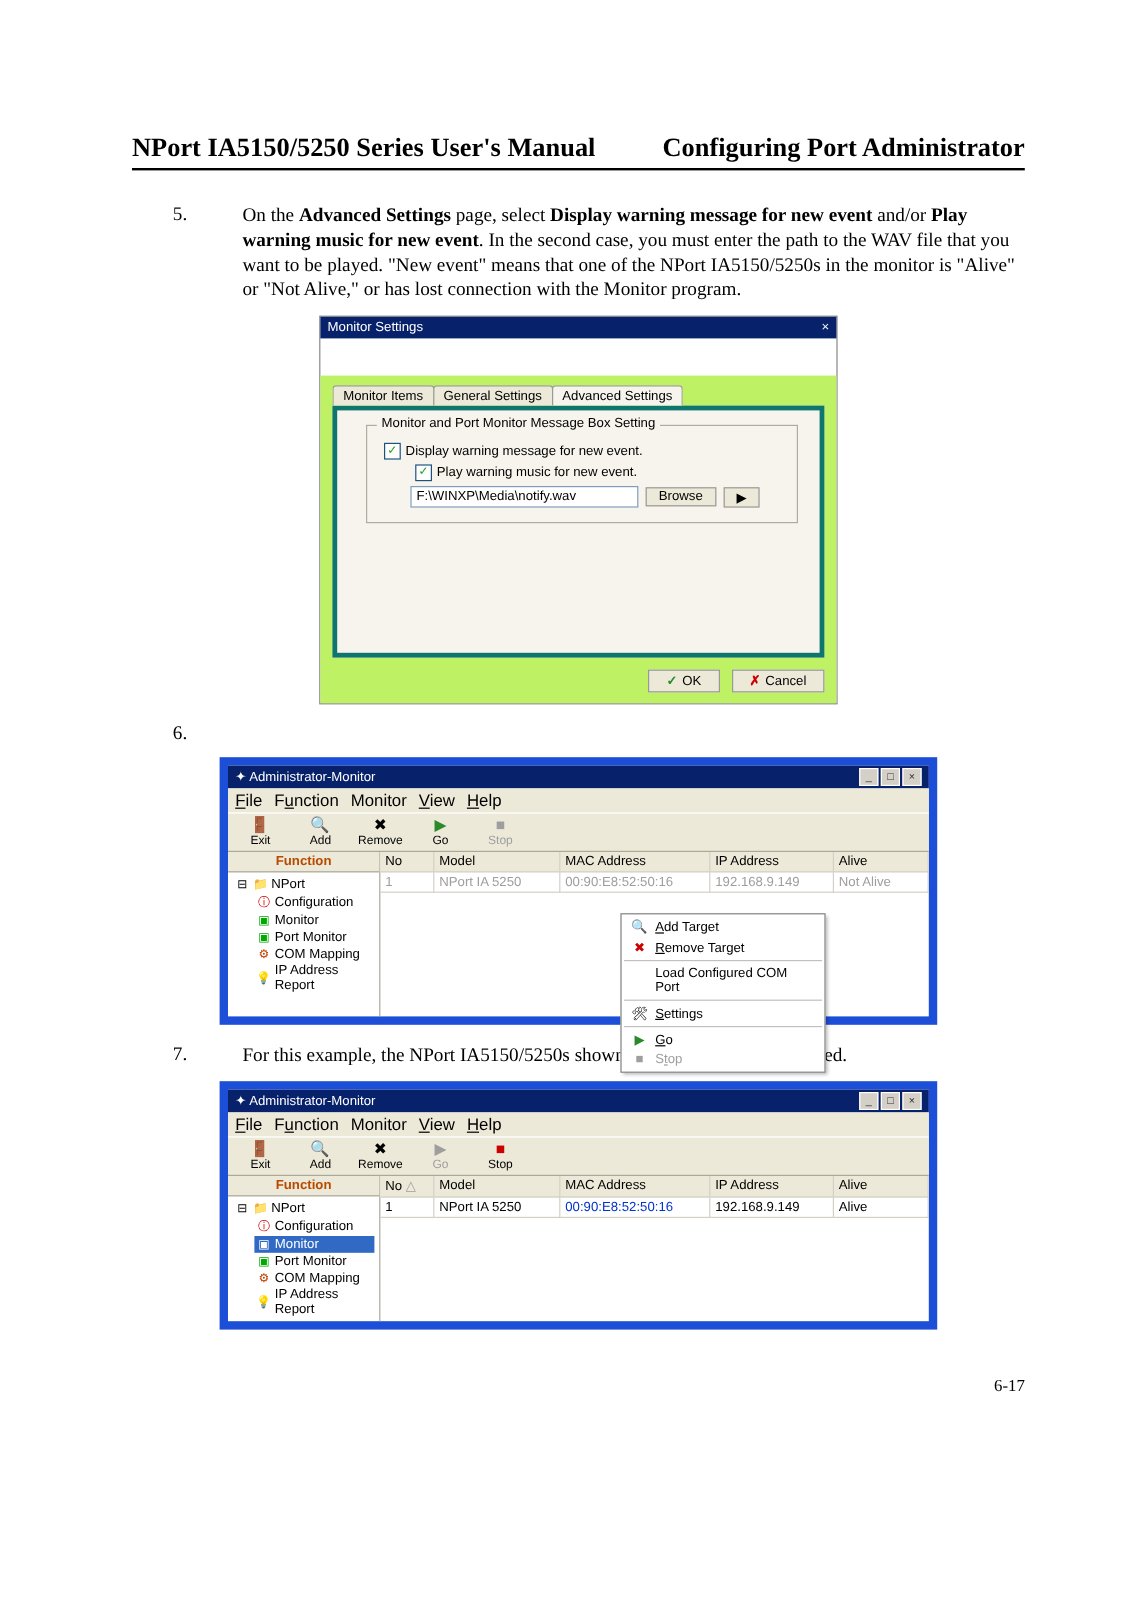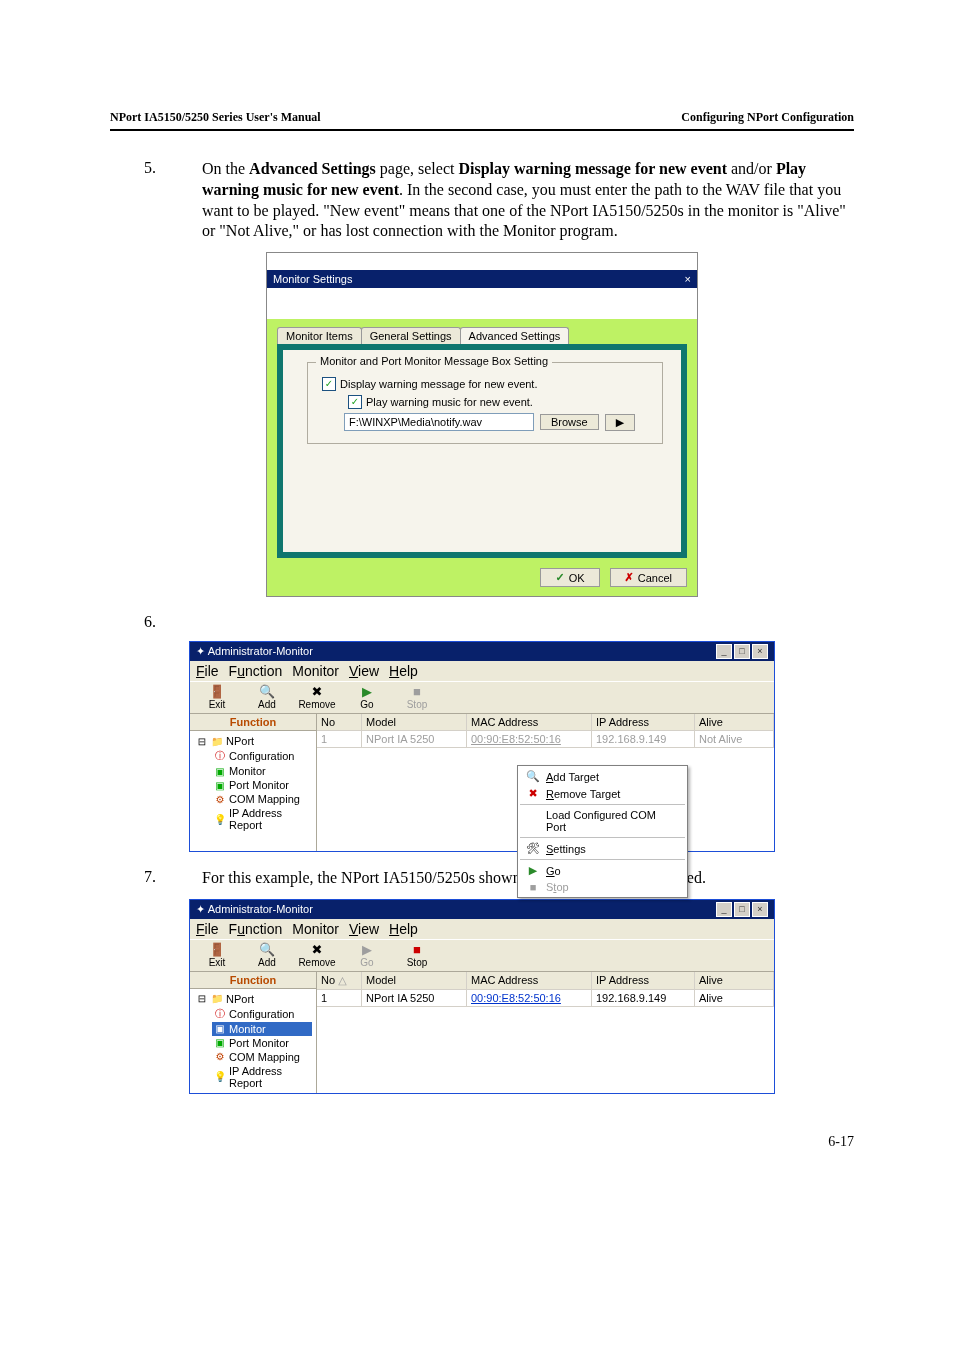--- a/index.html
+++ b/index.html
@@ -10,21 +10,21 @@
     background: #fff;
     width: 954px;
   }
   .page {
     padding: 110px 100px 40px 110px;
   }
   .header-row {
     display: flex;
     justify-content: space-between;
     font-weight: bold;
-    font-size: 12px;
+    font-size: 22px;
     border-bottom: 2px solid #000;
     padding-bottom: 4px;
     margin-bottom: 28px;
   }
   .step {
     display: flex;
     margin-bottom: 6px;
   }
   .step-num {
     width: 58px;
@@ -45,21 +45,20 @@
     width: 430px;
     font-family: Tahoma, Arial, sans-serif;
     font-size: 11px;
   }
   .dlg-title {
     background: #08216b;
     color: #fff;
     padding: 3px 6px;
     display: flex; justify-content: space-between;
     font-size: 11px;
-    margin-top: 17px;
   }
   .dlg-body {
     background: #bef264;
     padding: 8px 10px 9px 10px;
     margin-top: 31px;
   }
   .tabs {
     display: flex;
     gap: 0;
   }
@@ -69,21 +68,21 @@
     padding: 2px 8px;
     background: #ece9d8;
     border-radius: 3px 3px 0 0;
     font-size: 11px;
     margin-right: -1px;
   }
   .tab.active {
     background: #f6f4ec;
   }
   .tab-pane {
-    border: 6px solid #0f766e;
+    border: 4px solid #0f766e;
     background: #f6f4ec;
     padding: 12px 18px 60px 24px;
     min-height: 130px;
   }
   .groupbox {
     border: 1px solid #b0aca0;
     padding: 10px 10px 12px 10px;
     position: relative;
   }
   .group-title {
@@ -129,21 +128,21 @@
     padding: 2px 14px;
     display: inline-flex;
     align-items: center;
     gap: 4px;
     font-size: 11px;
   }
   .ok-mark { color: #2a8a2a; font-weight: bold; }
   .x-mark { color: #c00; font-weight: bold; }
   
   .win {
-    border: 1px solid #1d4ed8;
+    border: 7px solid #1d4ed8;
     width: 584px;
     font-family: Tahoma, Arial, sans-serif;
     font-size: 11px;
     background: #fff;
   }
   .win-title {
     background: #08216b;
     color: #fff;
     padding: 2px 6px;
     display: flex;
@@ -221,21 +220,21 @@
   .grid-head {
     background: #ece9d8;
   }
   .c-no { width: 36px; }
   .c-model { width: 96px; }
   .c-mac { width: 116px; }
   .c-ip { width: 94px; }
   .c-alive { width: 70px; }
   .grid-body { position: relative; min-height: 120px; }
   .grid-body3 { position: relative; min-height: 44px; }
-  .row-link { color: #0033cc; text-decoration: underline; }
+  .row-link { color: #0033cc; }
   .ctx {
     position: absolute;
     top: 34px; left: 200px;
     background: #fff;
     border: 1px solid #808080;
     box-shadow: 2px 2px 3px rgba(0,0,0,0.3);
     width: 165px;
     font-size: 11px;
     padding: 2px;
   }
@@ -254,21 +253,21 @@
     margin-top: 40px;
   }
   .u { text-decoration: underline; }
 </style>
 </head>
 <body>
 
 <div class="page">
   <div class="header-row">
     <span>NPort IA5150/5250 Series User's Manual</span>
-    <span>Configuring NPort Configuration</span>
+    <span>Configuring Port Administrator</span>
   </div>
 
   <div class="step">
     <div class="step-num">5.</div>
     <div class="step-body">
       <span>On the </span><span class="bold">Advanced Settings</span><span> page, select </span><span class="bold">Display warning message for new event</span><span> and/or </span><span class="bold">Play warning music for new event</span><span>. In the second case, you must enter the path to the WAV file that you want to be played. "New event" means that one of the NPort IA5150/5250s in the monitor is "Alive" or "Not Alive," or has lost connection with the Monitor program.</span>
     </div>
   </div>
 
   <div class="fig-wrap">

